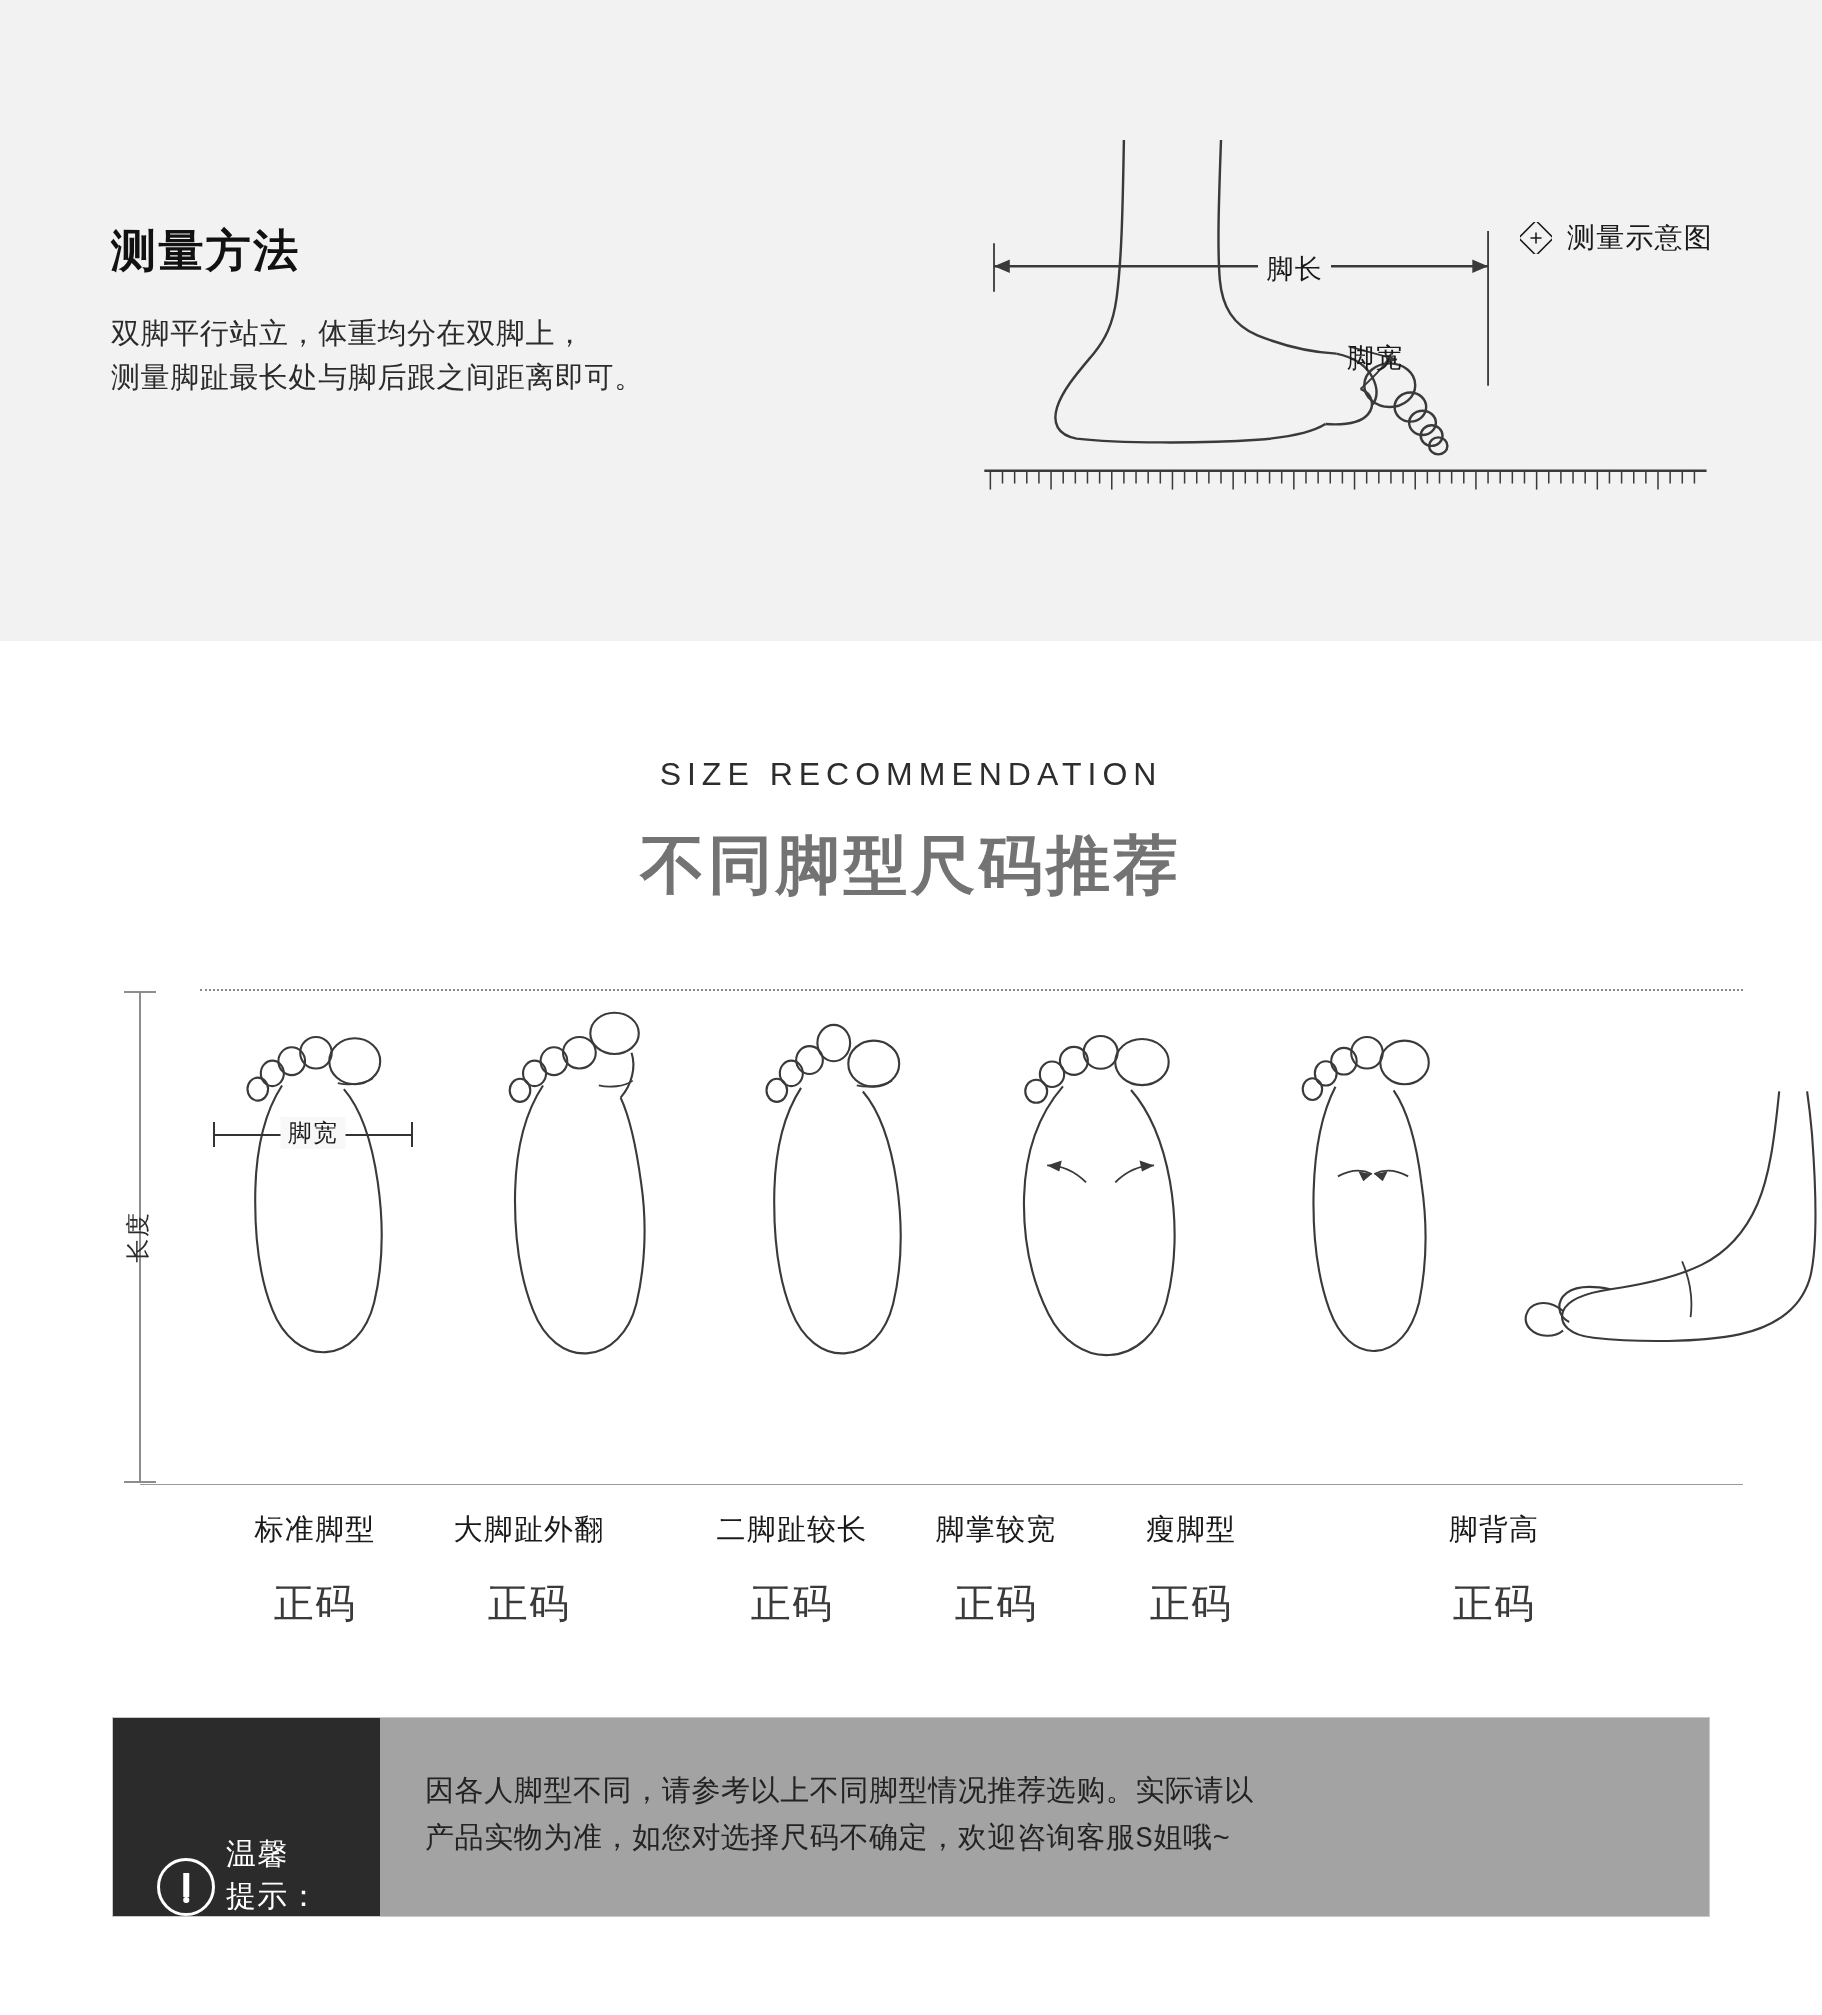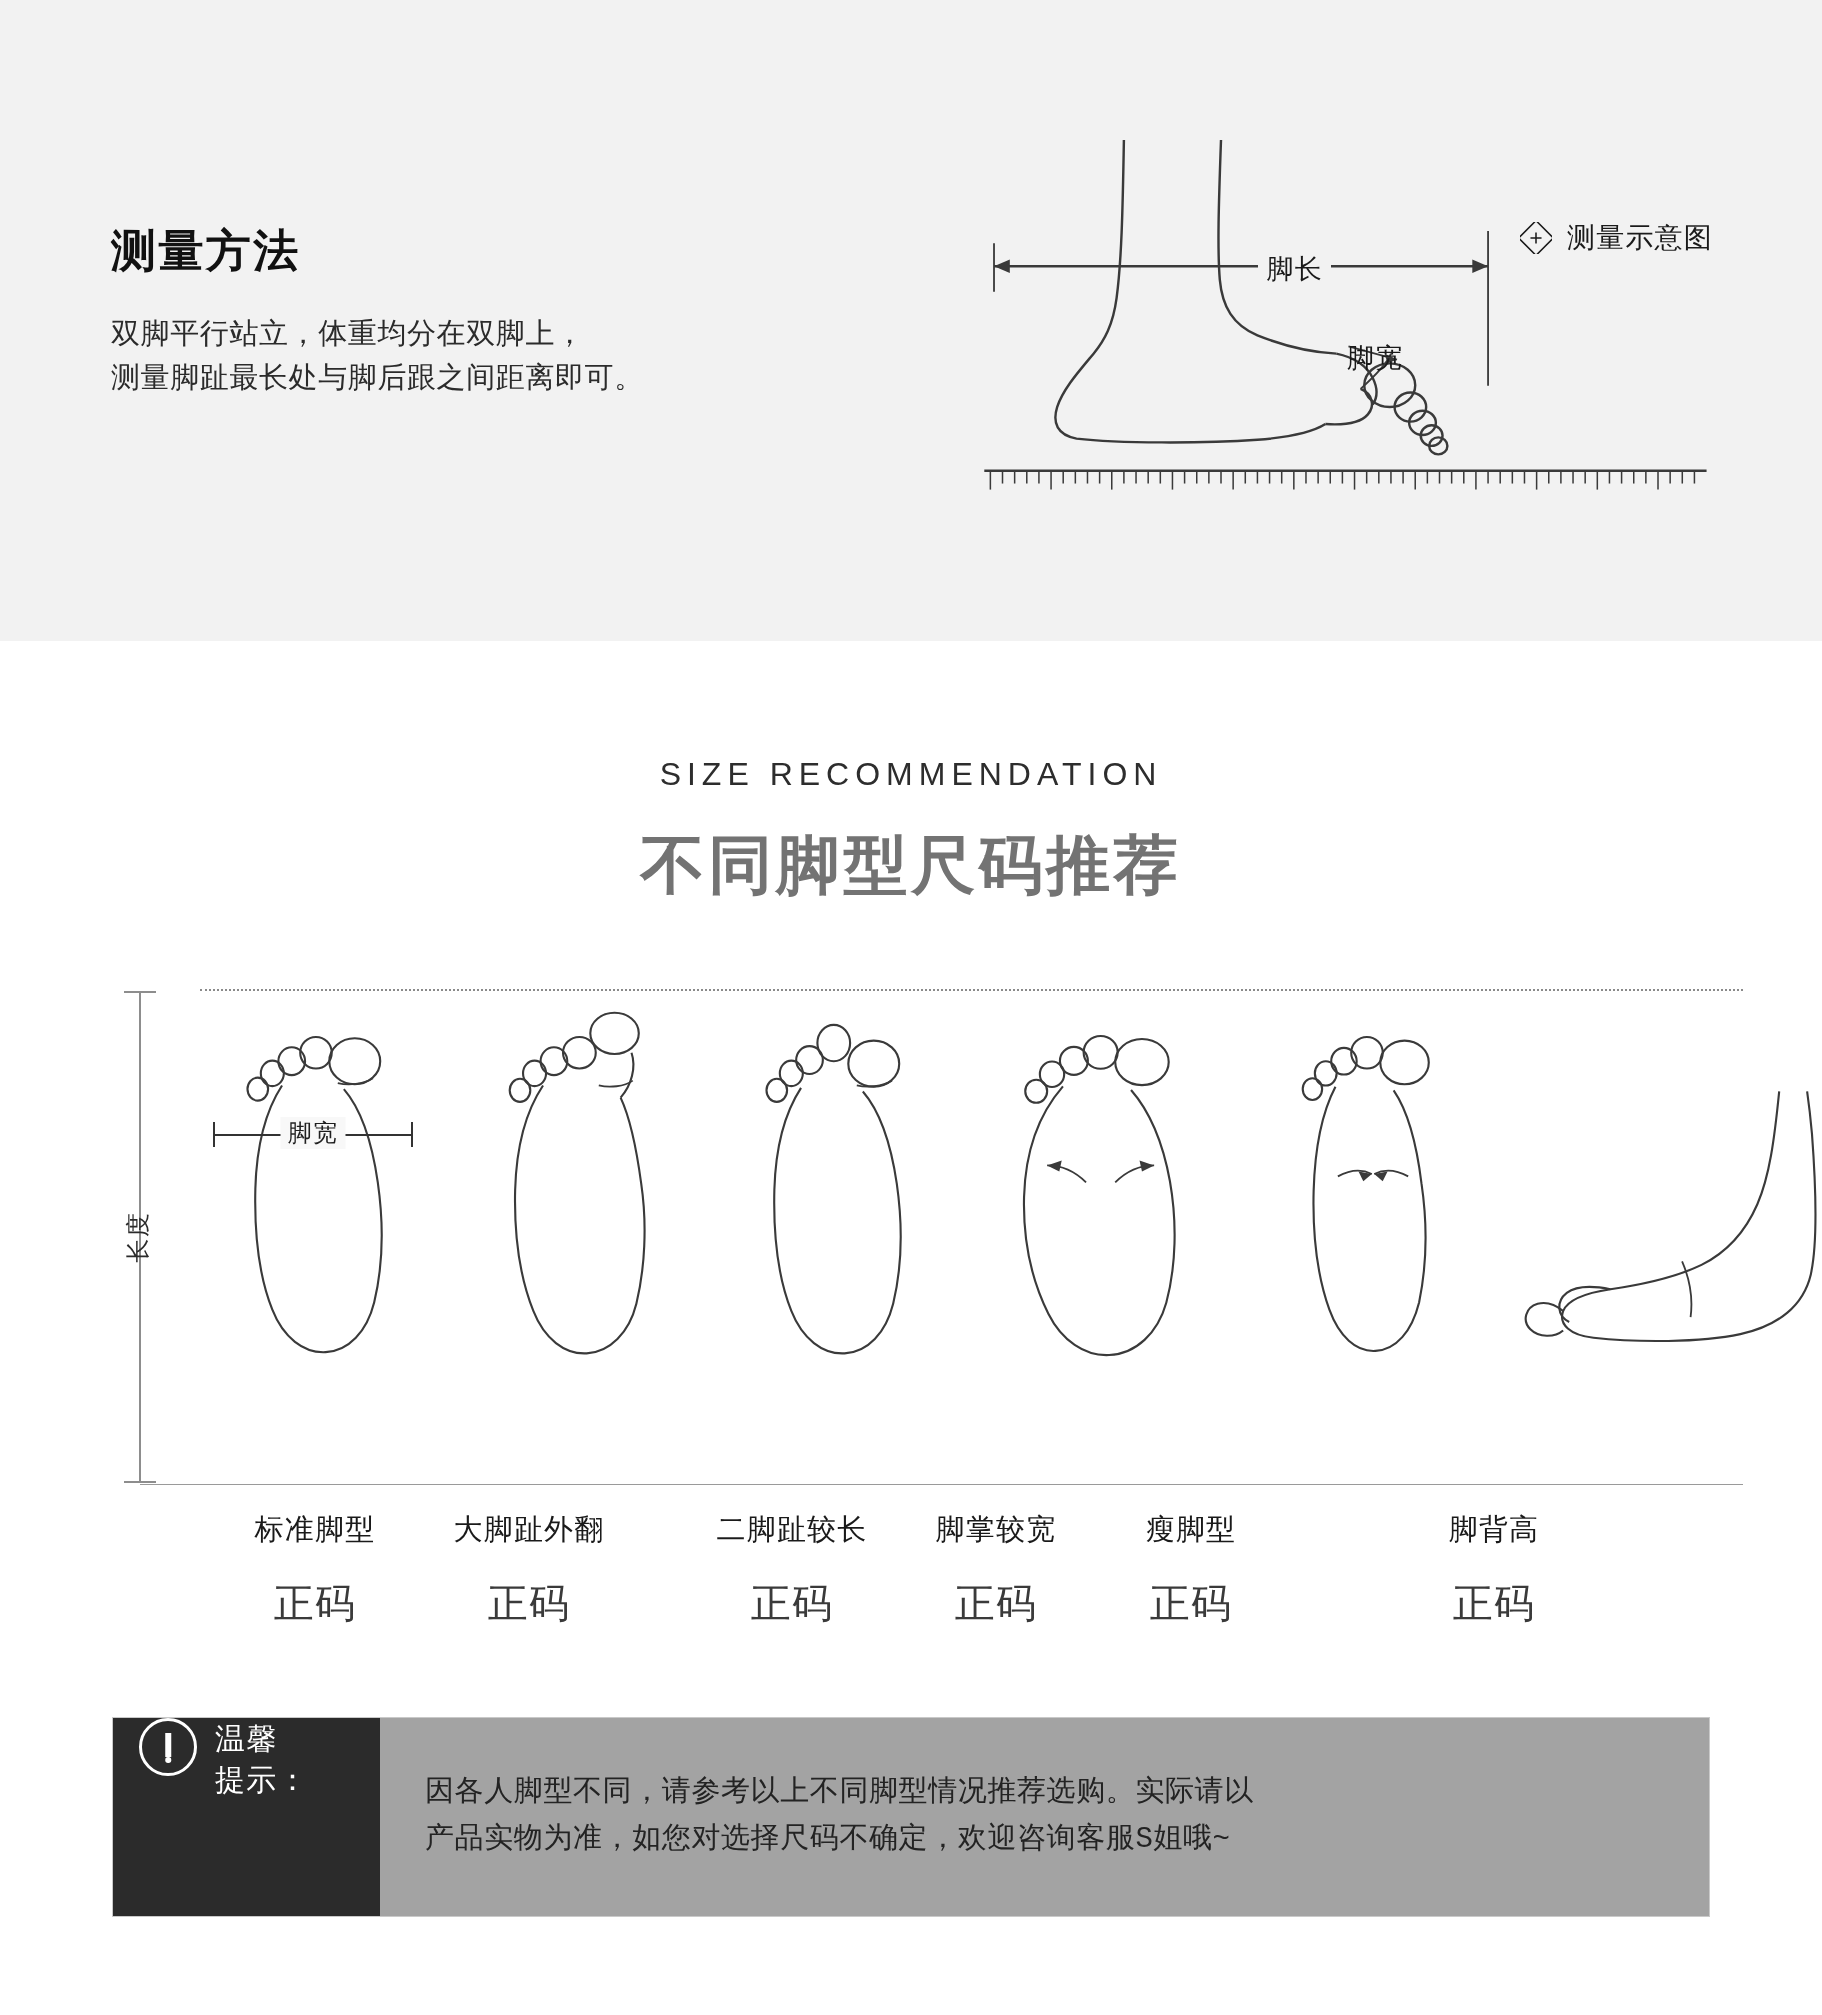--- a/index.html
+++ b/index.html
@@ -208,23 +208,23 @@
     width: 1598px;
     height: 200px;
     display: flex;
     border: 1.8px solid #c9c9c9;
   }
   .tip-badge {
     flex: 0 0 267px;
     background: #2b2b2b;
     color: #fff;
     display: flex;
-    align-items: flex-start;
-    gap: 18px;
-    padding-left: 26px;
+    align-items: flex-end;
+    gap: 11px;
+    padding-left: 44px;
   }
   .excl {
     width: 58px; height: 58px;
     border: 3px solid #fff;
     border-radius: 50%;
     position: relative;
     flex: 0 0 auto;
   }
   .excl::before {
     content: "";

